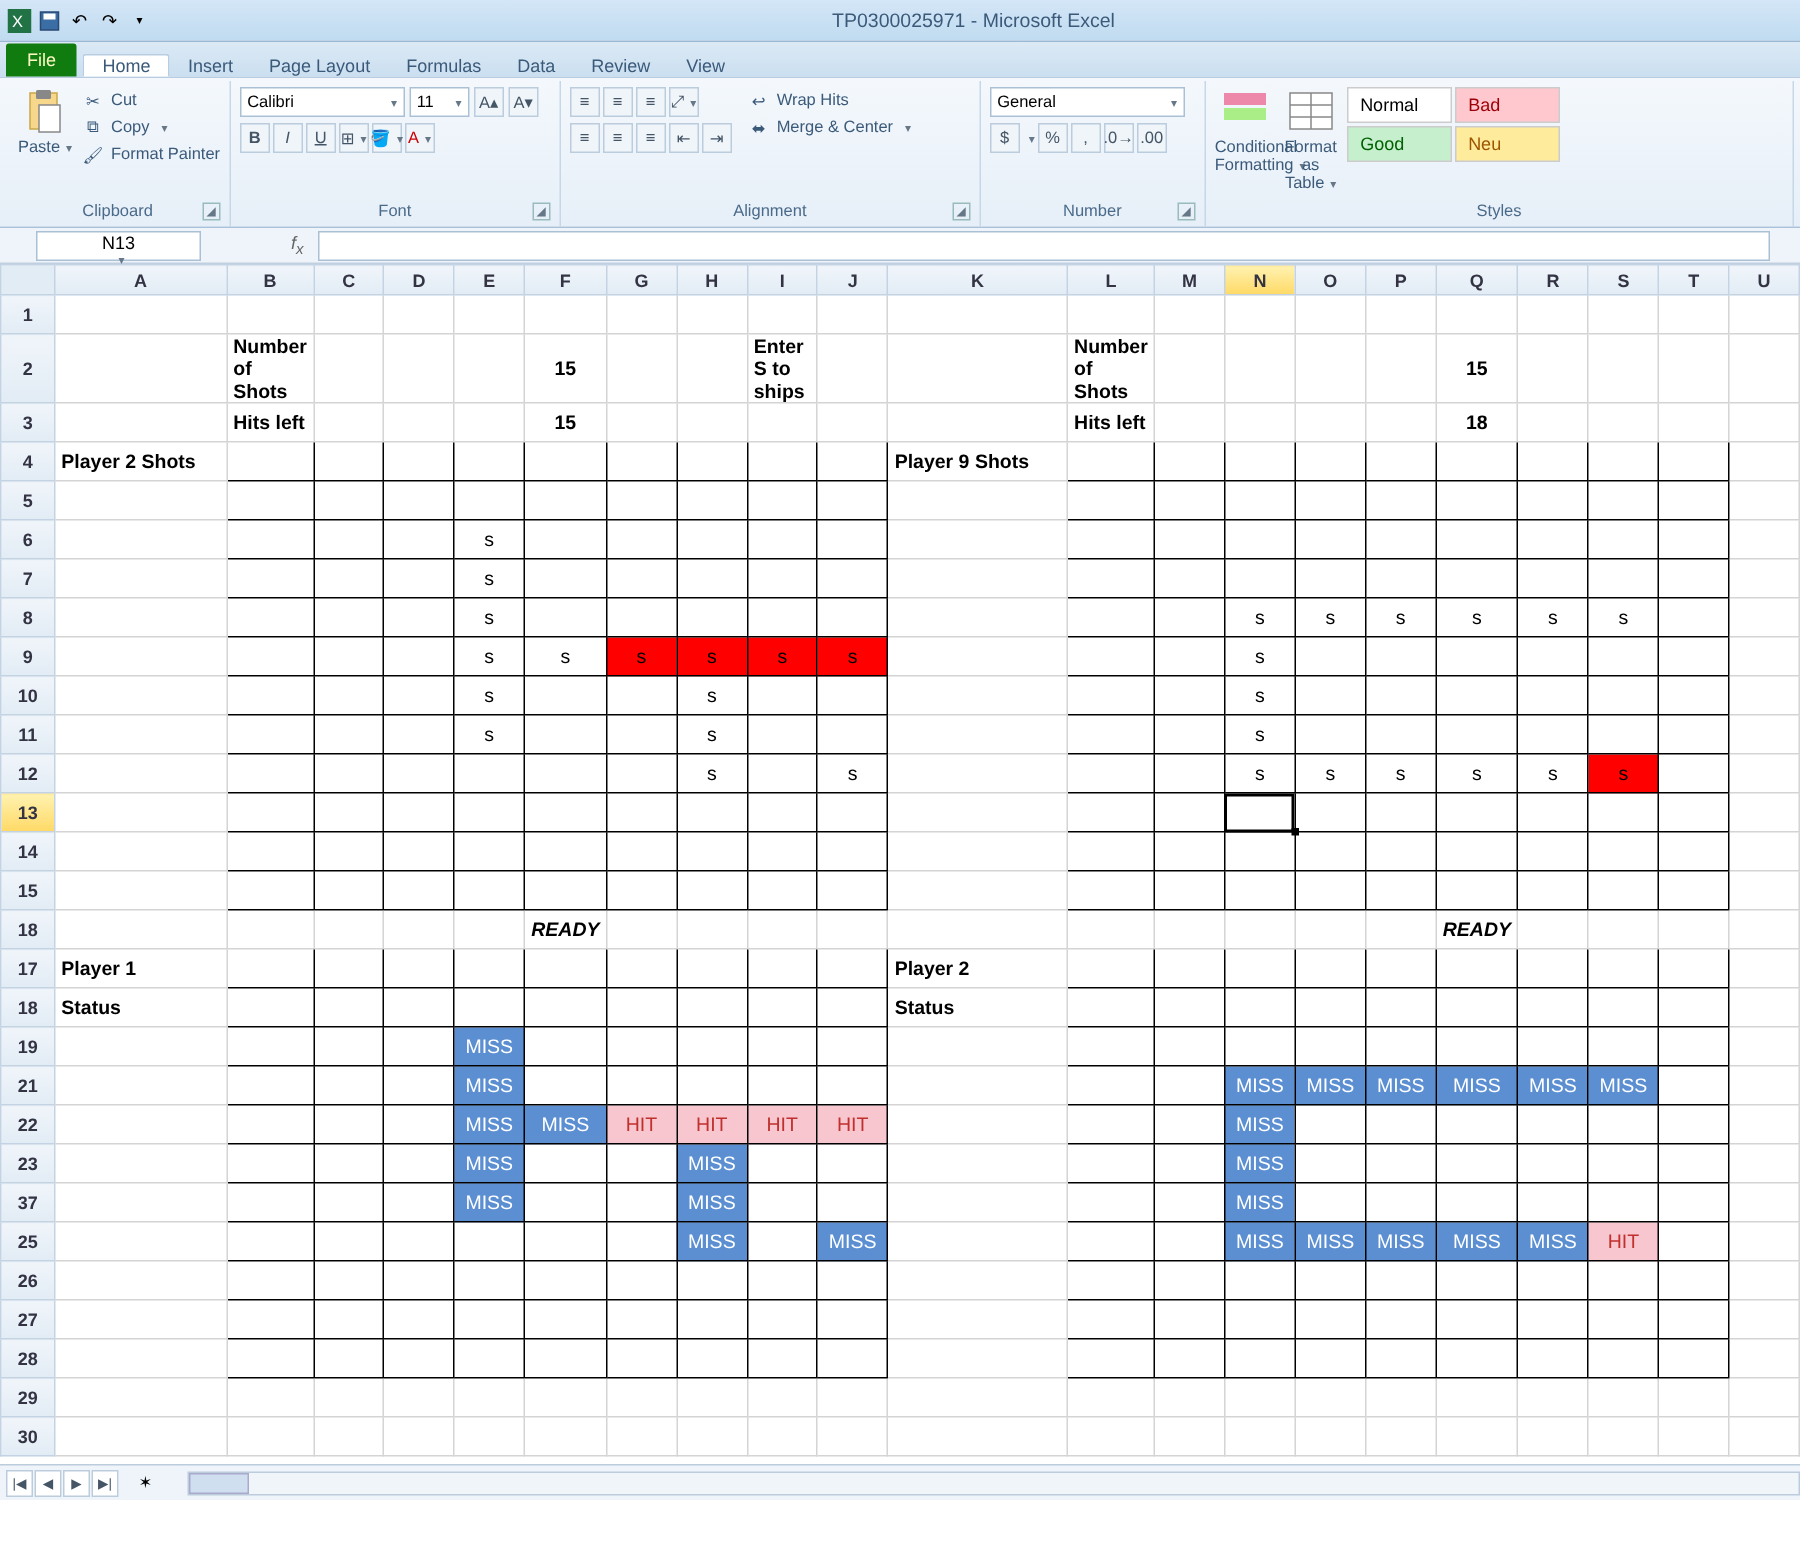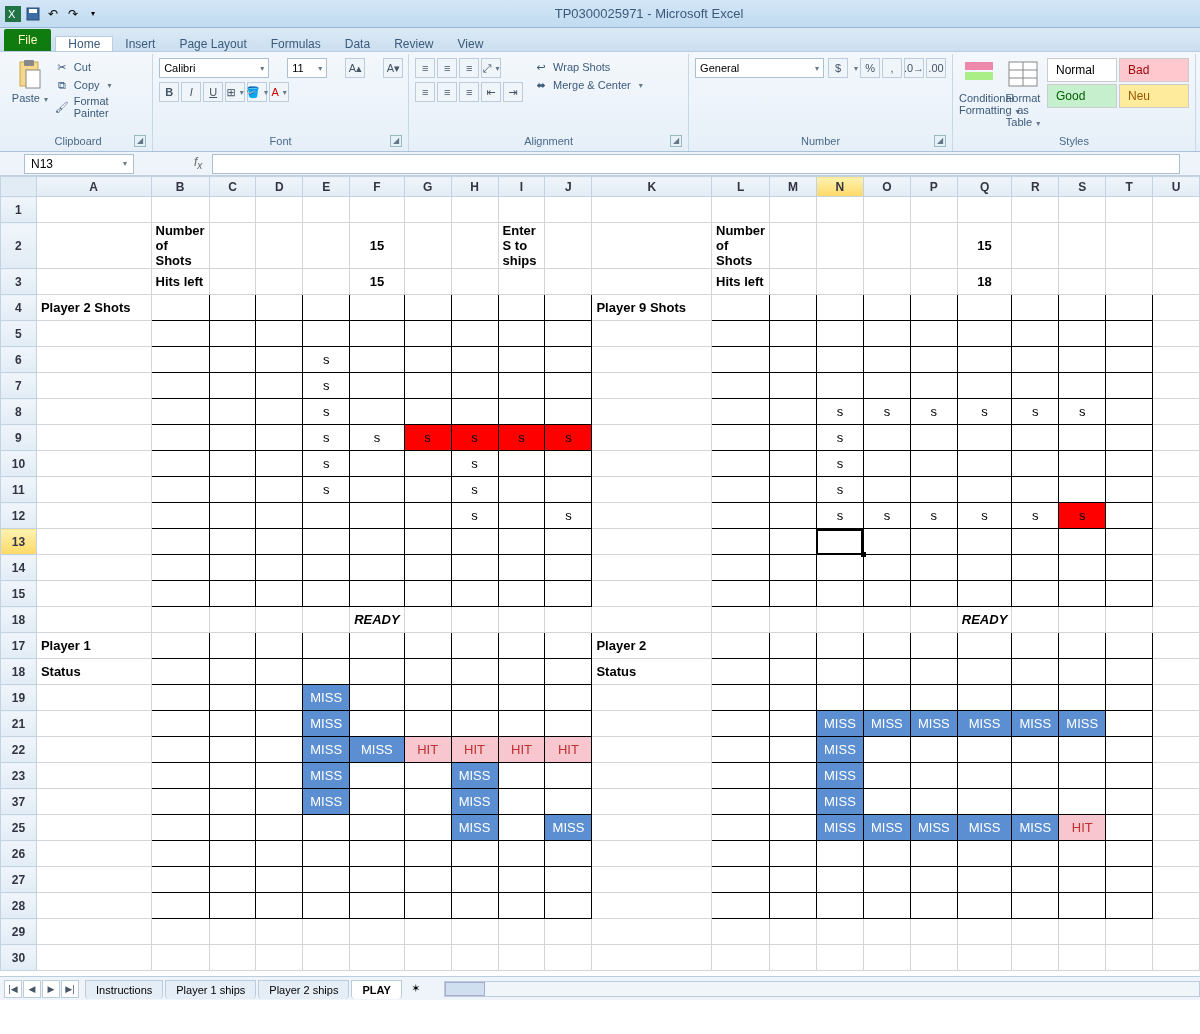--- a/index.html
+++ b/index.html
@@ -27,21 +27,21 @@
 .big-btn .big-icon { width:32px; height:32px; margin:0 auto 2px; }
 .mini-row { display:flex; gap:4px; align-items:center; font-size:11px; color:#3b5a7a; padding:1px 0;}
 .mini-icon { width:16px; height:16px; display:inline-flex; align-items:center; justify-content:center; }
 .combo { border:1px solid #aac0d5; background:#fff; height:20px; font-size:11px; padding:0 4px; display:inline-flex; align-items:center; justify-content:space-between; }
 .caret { font-size:8px; color:#678; margin-left:4px; }
 .btn-sq { border:1px solid #bcd; width:20px; height:20px; display:inline-flex; align-items:center; justify-content:center; font-size:11px; color:#456; background:#f0f5fa; cursor:pointer; }
 .style-cell { border:1px solid #ccc; padding:4px 8px; font-size:12px; background:#fff; min-width:70px; }
 
 
 .fbar-row { height:24px; border-bottom:1px solid #c0d0e0; display:flex; align-items:center; background:#eef4fa; }
-.namebox { width:110px; border:1px solid #aac0d5; background:#fff; height:20px; margin-left:24px; display:flex; align-items:center; padding:0 6px; font-size:12px; justify-content:space-between;}
+.namebox { width:110px; border:1px solid #aac0d5; background:#fff; height:20px; margin-left:24px; display:flex; align-items:center; padding:0 6px; font-size:12px; justify-content:space-between;flex-direction:column;}
 .fx { margin:0 10px 0 60px; font-style:italic; color:#666; }
 .formula-input { flex:1; height:20px; border:1px solid #aac0d5; background:#fff; margin-right:20px; }
 
 
 .grid-wrap { position:relative; overflow:auto; height: 800px; background:#fff; }
 table.grid { border-collapse:collapse; table-layout:fixed; }
 .colhdr, .rowhdr { background: linear-gradient(#f0f5fa,#e2ecf5); border:1px solid #c3d3e3; text-align:center; font-size:12px; color:#334; }
 .colhdr { height:20px; }
 .colhdr.active { background: linear-gradient(#fff2b0,#ffd966); }
 .rowhdr { width:36px; }
@@ -131,21 +131,21 @@
             <span class="mini-icon">🖌</span>
             <span>Format Painter</span>
           </div>
       </div>
     </div>
     <div class="group-title"><span>Clipboard</span><span class="dlg-launcher">◢</span></div>
   </div>
 
   <div class="group" style="min-width:220px">
     <div class="group-body" style="flex-direction:column;gap:4px">
-      <div style="display:flex;gap:18px">
+      <div style="display:flex;gap:3px">
         <div class="combo" style="width:110px">
             <span>Calibri</span>
             <span class="caret">▾</span>
           </div>
         <div class="combo" style="width:40px">
             <span>11</span>
             <span class="caret">▾</span>
           </div>
         <span class="btn-sq">A▴</span>
         <span class="btn-sq">A▾</span>
@@ -178,34 +178,34 @@
           <span class="btn-sq">≡</span>
           <span class="btn-sq">≡</span>
           <span class="btn-sq">≡</span>
           <span class="btn-sq">⇤</span>
           <span class="btn-sq">⇥</span>
         </div>
       </div>
       <div>
         <div class="mini-row">
             <span class="mini-icon">↩</span>
-            <span>Wrap Shots</span>
+            <span>Wrap Hits</span>
           </div>
         <div class="mini-row">
             <span class="mini-icon">⬌</span>
             <span>Merge &amp; Center</span>
             <span class="caret">▾</span>
           </div>
       </div>
     </div>
     <div class="group-title"><span>Alignment</span><span class="dlg-launcher">◢</span></div>
   </div>
 
   <div class="group" style="min-width:150px">
-    <div class="group-body" style="flex-direction:row;gap:4px">
+    <div class="group-body" style="flex-direction:column;gap:4px">
       <div class="combo" style="width:130px">
           <span>General</span>
           <span class="caret">▾</span>
         </div>
       <div style="display:flex;gap:2px">
         <span class="btn-sq">$</span>
           <span class="caret" style="align-self:center">▾</span>
         <span class="btn-sq">%</span>
         <span class="btn-sq">,</span>
         <span class="btn-sq">.0→</span>
@@ -980,23 +980,17 @@
     </table>
 </div>
 
 <div class="sheetbar">
   <div class="navbtns" id="navbtns">
       <div class="navbtn">|◀</div>
       <div class="navbtn">◀</div>
       <div class="navbtn">▶</div>
       <div class="navbtn">▶|</div>
     </div>
-  <div id="sheettabs" style="display:flex">
-      <div class="sheet-tab">Instructions</div>
-      <div class="sheet-tab">Player 1 ships</div>
-      <div class="sheet-tab">Player 2 ships</div>
-      <div class="sheet-tab active">PLAY</div>
-    </div>
   <span class="mini-icon" style="margin-left:6px">✶</span>
   <div class="hscroll">
       <div class="thumb"></div>
     </div>
 </div>
 
 </body></html>

